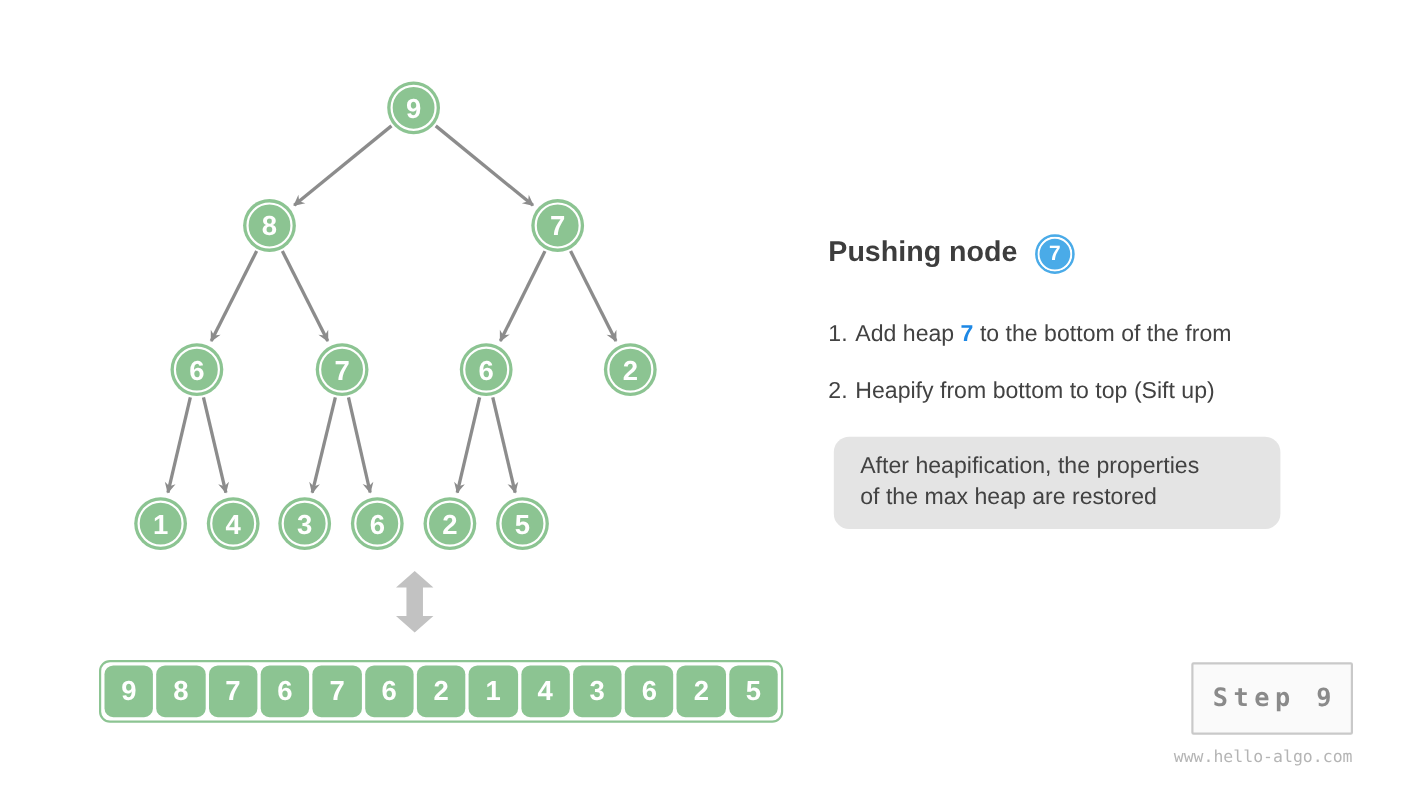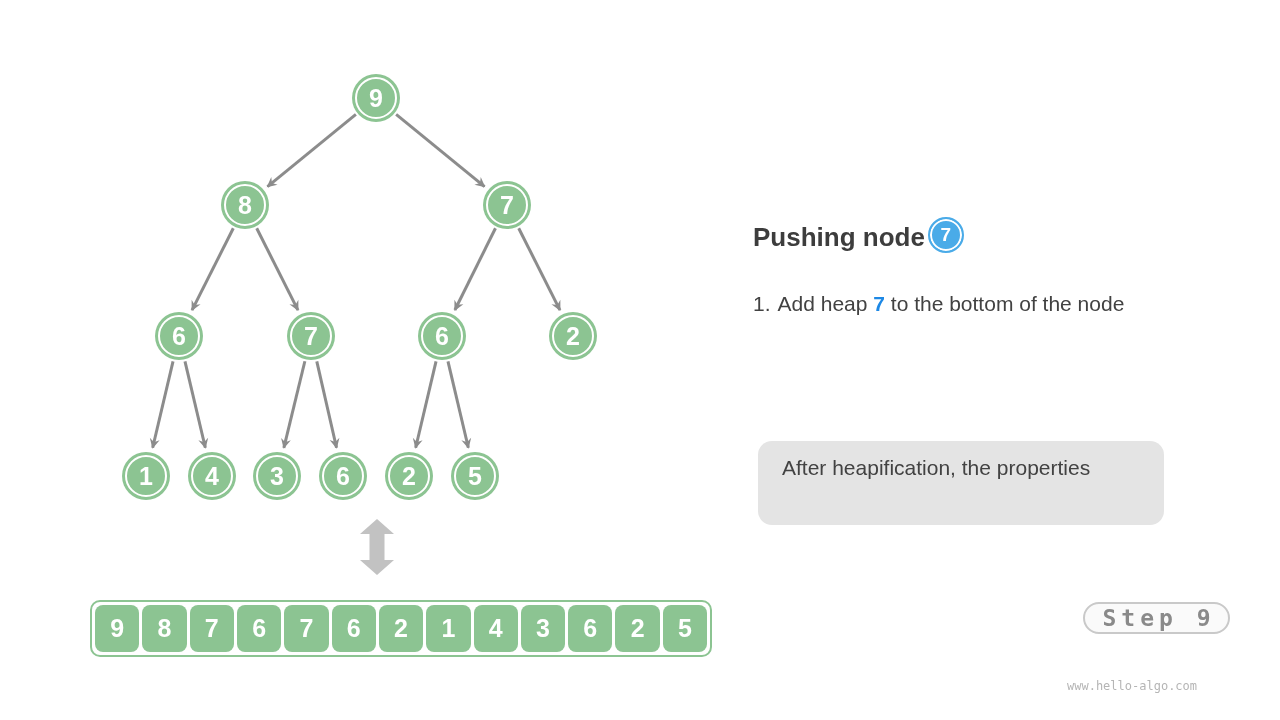--- a/index.html
+++ b/index.html
@@ -15,47 +15,47 @@
   
   .array { position:absolute; left:90px; top:600px; width:622px; height:57px;
            border:2px solid var(--green); border-radius:10px; padding:3px;
            display:flex; gap:3px; background:#fff; }
   .array .cell { flex:1; background:var(--green); border-radius:8px;
                  display:flex; align-items:center; justify-content:center;
                  color:#fff; font-weight:bold; font-size:25px; }
 
   
   .title { position:absolute; left:753px; top:213px; height:40px;
-           display:flex; align-items:flex-end; gap:0;
+           display:flex; align-items:flex-start; gap:13px;
            font-size:26px; font-weight:bold; color:var(--dark); white-space:nowrap; }
   .node-badge { width:36px; height:36px; border-radius:50%;
                 border:2px solid var(--blue-fill); background:var(--blue-fill);
                 box-shadow:inset 0 0 0 2px #fff;
                 color:#fff; font-size:19px; font-weight:bold;
                 display:flex; align-items:center; justify-content:center; margin:0 3px; }
   .step-line { position:absolute; left:753px; font-size:21px; color:var(--body);
                white-space:nowrap; }
   .step-line.s1 { top:292px; }
   .step-line.s2 { top:344px; }
   .step-num { margin-right:7px; }
   .hl { color:var(--blue-text); font-weight:bold; }
   .note { position:absolute; left:758px; top:397px; width:406px; height:84px;
           background:var(--note-bg); border-radius:14px; padding:13px 0 0 24px;
-          font-size:21px; line-height:28px; color:var(--body);margin-top:44px; }
+          font-size:21px; line-height:28px; color:var(--body); }
 
   
-  .step-button { position:absolute; left:1083px; top:602px; width:147px; height:32px;
+  .step-button { position:absolute; left:1083px; top:602px; width:147px; height:66px;
                  border:2px solid var(--btn-border); background:var(--btn-bg);
-                 border-radius:19px; color:var(--btn-text);
+                 border-radius:2px; color:var(--btn-text);
                  font-family:"DejaVu Sans Mono", monospace; font-weight:bold;
                  font-size:23px; letter-spacing:5px; text-indent:5px;
                  display:flex; align-items:center; justify-content:center;
                  cursor:pointer; }
   .site { position:absolute; left:1067px; top:679px;
-          font-family:"DejaVu Sans Mono", monospace; font-size:12px;
+          font-family:"DejaVu Sans Mono", monospace; font-size:15px;
           color:var(--site); white-space:nowrap; }
 </style>
 </head>
 <body>
 
 <div id="stage">
 
   <svg id="tree-svg" width="720" height="590" viewBox="0 0 720 590">
       <defs>
         <marker id="arrowhead" viewBox="0 0 12 12" refX="10" refY="6" markerWidth="12" markerHeight="12" orient="auto" markerUnits="userSpaceOnUse">
@@ -159,25 +159,29 @@
     </div>
 
   <div class="title">
     <span>Pushing node</span>
     <span class="node-badge">
         <span>7</span>
       </span>
   </div>
 
   <div class="step-line s1">
-    <span class="step-num">1.</span><span>Add heap </span><span class="hl">7</span><span> to the bottom of the node</span>
+    <span class="step-num">1.</span><span>Add heap </span><span class="hl">7</span><span> to the bottom of the from</span>
   </div>
 
+  <div class="step-line s2">
+    <span class="step-num">2.</span><span>Heapify from bottom to top (Sift up)</span><span class="hl"></span><span></span>
+  </div>
 
   <div class="note">
     <div>After heapification, the properties</div>
+    <div>of the max heap are restored</div>
   </div>
 
   <div class="step-button">Step 9</div>
 
   <div class="site">www.hello-algo.com</div>
 
 </div>
 
 </body></html>

